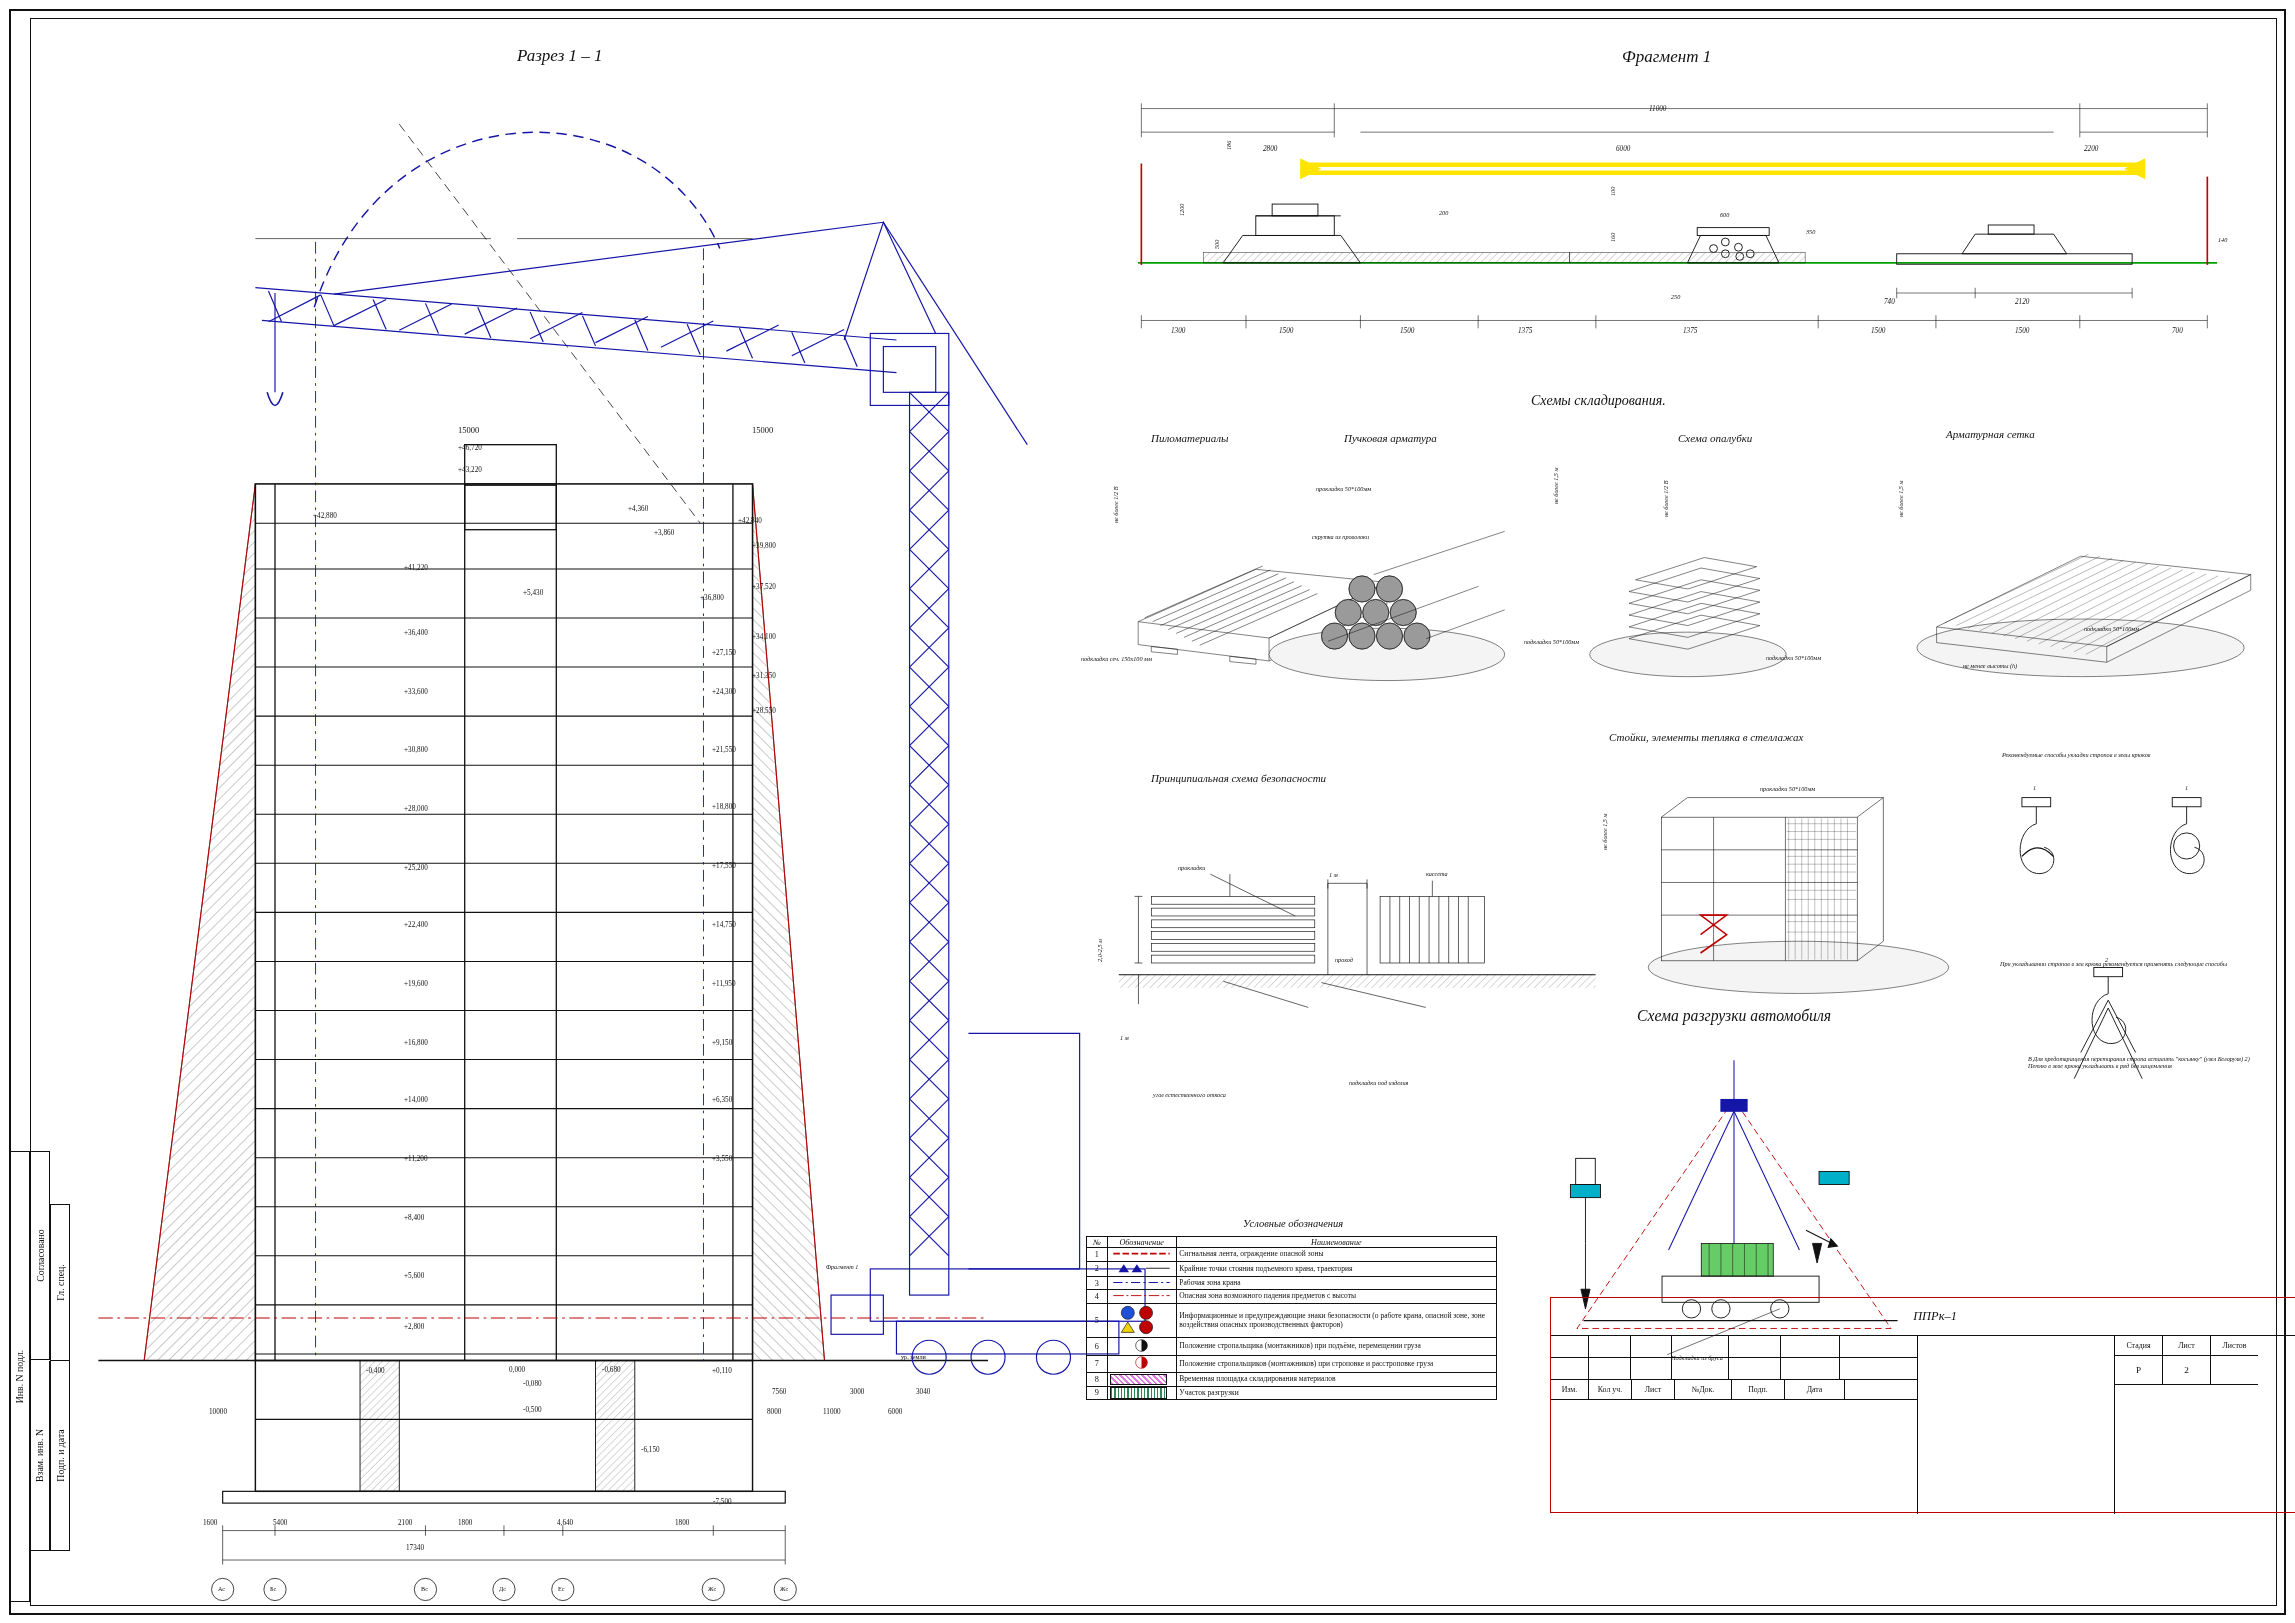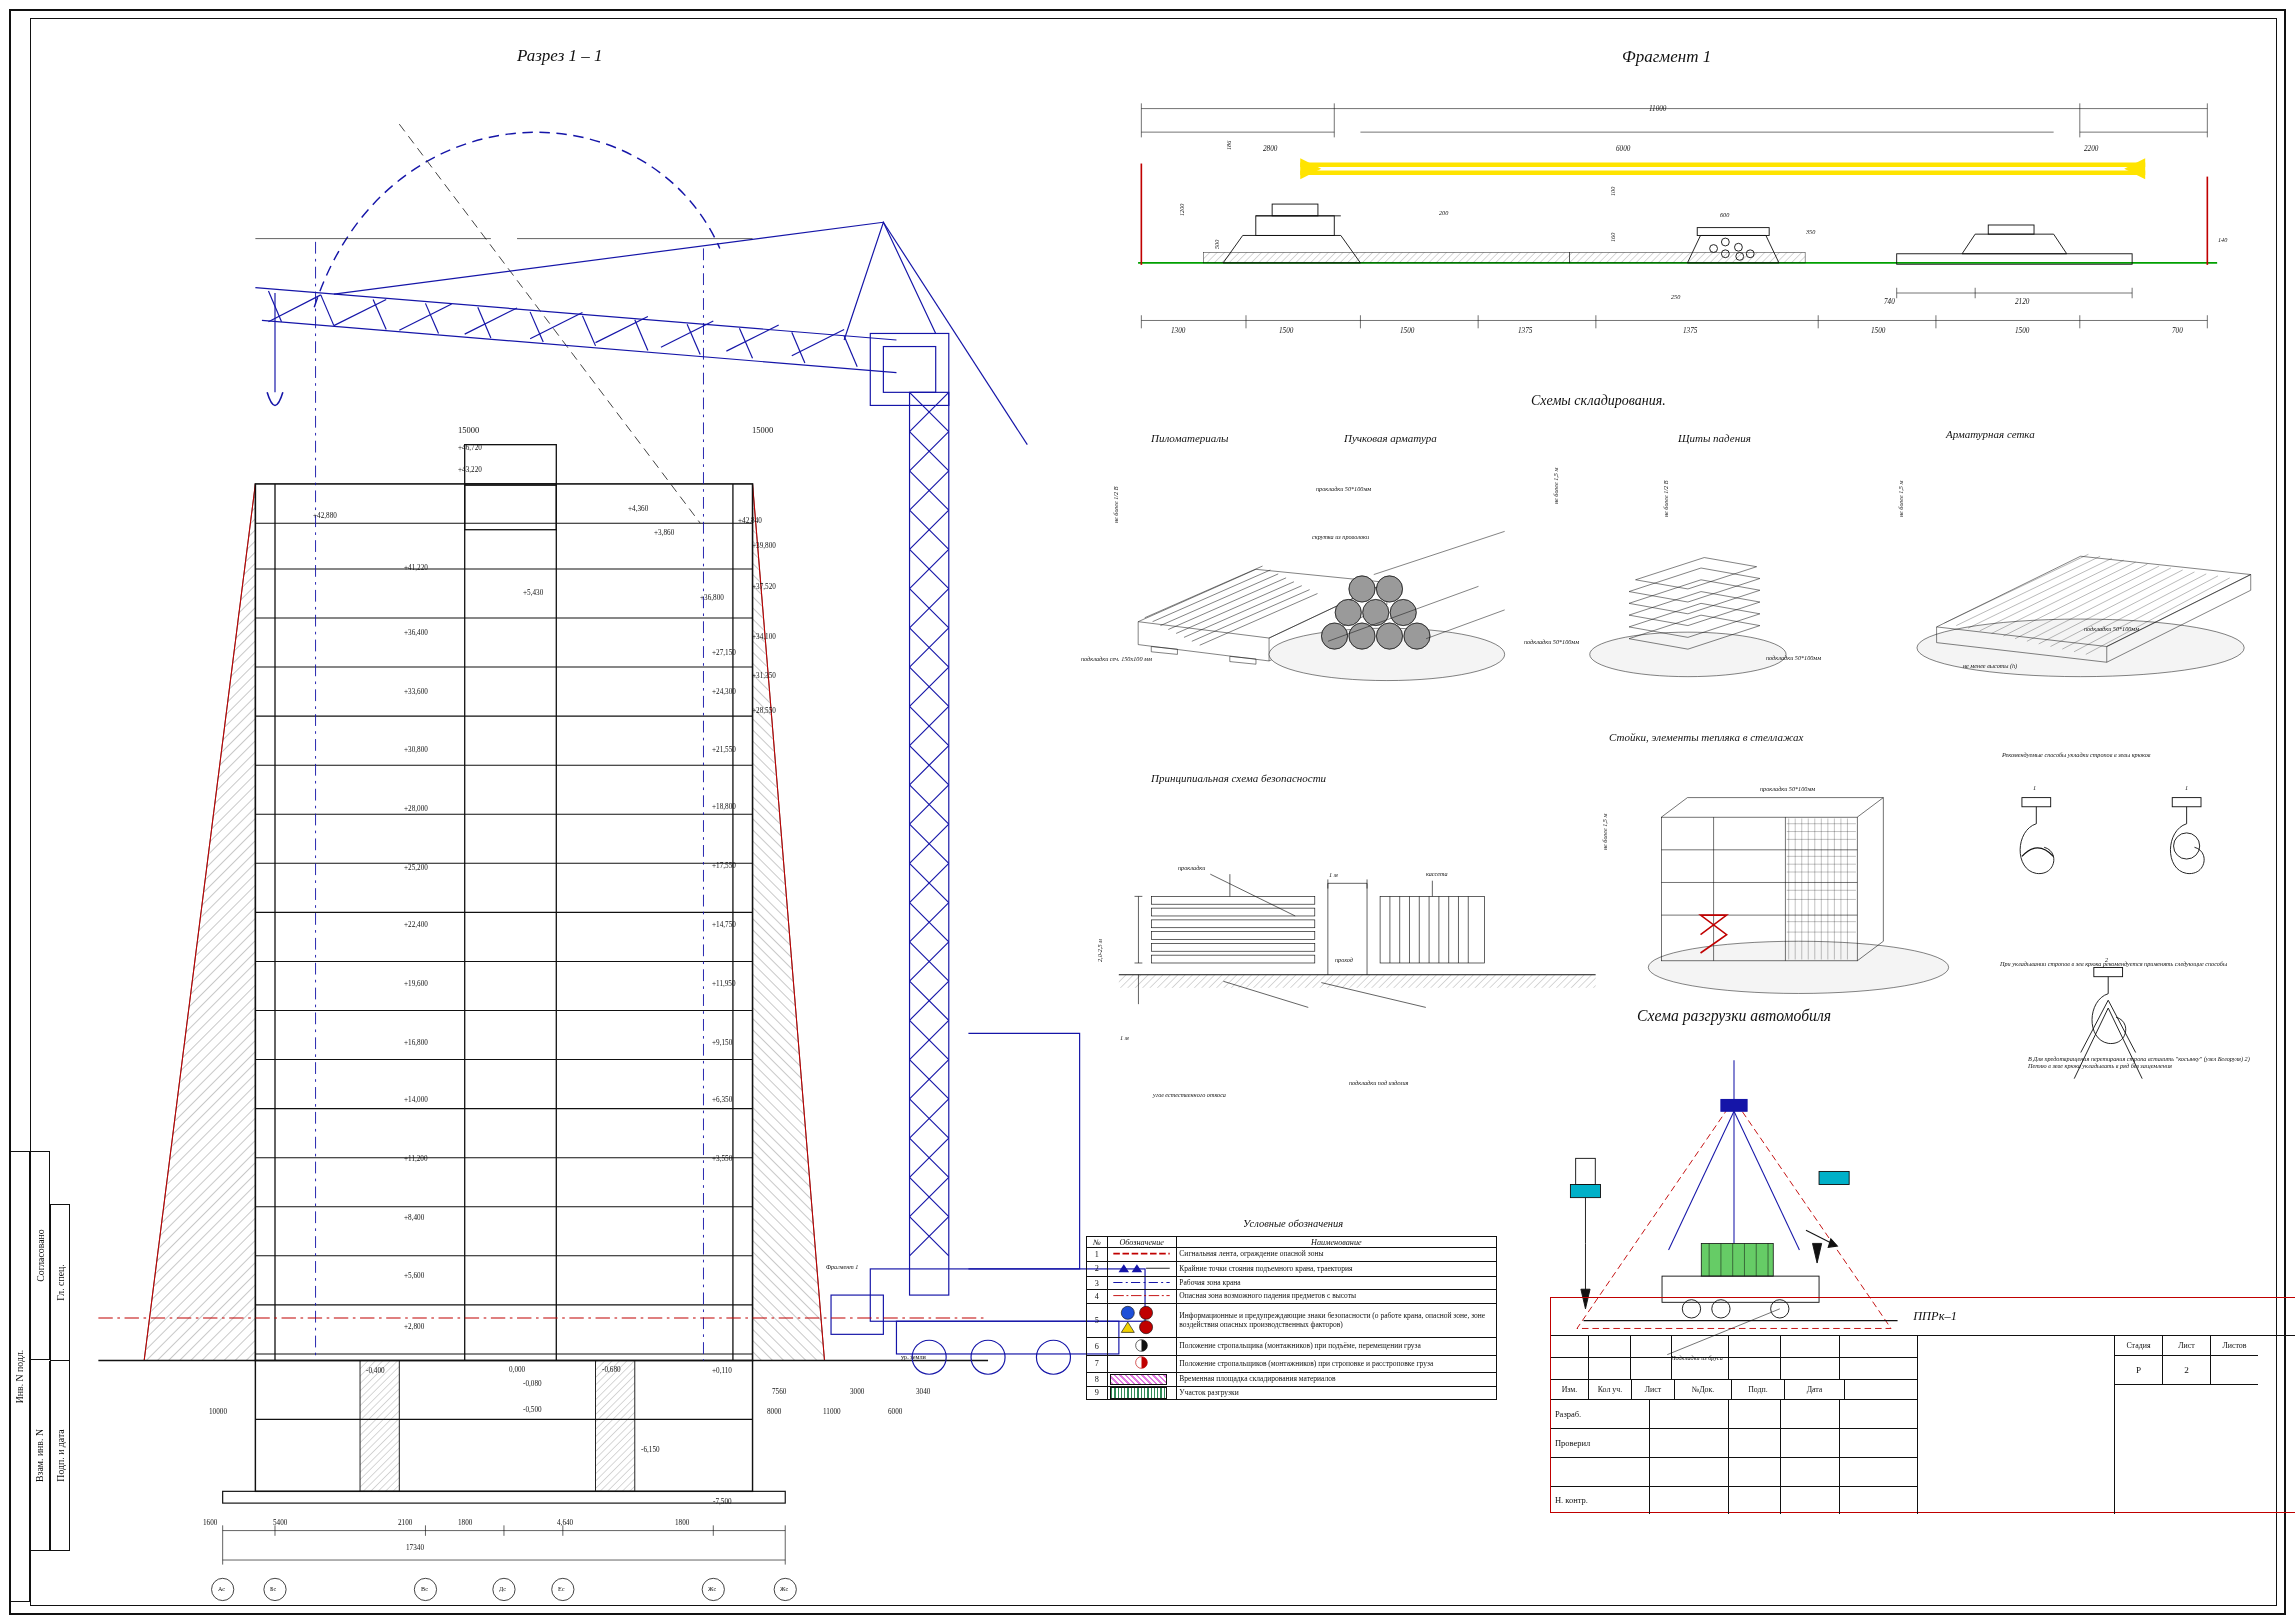--- a/index.html
+++ b/index.html
@@ -421,21 +421,21 @@
   <div class="t lbl-s it" style="left:1871px;top:327px;">1500</div>
   <div class="t lbl-s it" style="left:2015px;top:327px;">1500</div>
   <div class="t lbl-s it" style="left:2172px;top:327px;">700</div>
   <div class="t lbl-s it" style="left:1884px;top:298px;">740</div>
   <div class="t lbl-s it" style="left:2015px;top:298px;">2120</div>
 
   <div class="t lbl it" style="left:1531px;top:393px;font-size:14px;">Схемы складирования.</div>
 
   <div class="t it" style="left:1151px;top:432px;font-size:11px;">Пиломатериалы</div>
   <div class="t it" style="left:1344px;top:432px;font-size:11px;">Пучковая арматура</div>
-  <div class="t it" style="left:1678px;top:432px;font-size:11px;">Щиты падения</div>
+  <div class="t it" style="left:1678px;top:432px;font-size:11px;">Схема опалубки</div>
   <div class="t it" style="left:1946px;top:428px;font-size:11px;">Арматурная сетка</div>
 
   <svg width="1178" height="275" style="left:1112px;top:458px;" viewBox="0 0 1800 420">
 
     <g stroke="#111" stroke-width="0.8" fill="none">
       <path d="M 40 250 L 220 170 L 420 190 L 240 275 Z"></path>
       <path d="M 40 250 L 40 285 L 240 310 L 240 275"></path>
       <path d="M 240 275 L 420 190 L 420 225 L 240 310"></path>
       <g>
         <path d="M 50 244 L 230 165"></path>
@@ -810,36 +810,20 @@
 
     <div style="position:absolute;left:0;top:82px;width:366px;height:19.6px;border-bottom:0.7px solid #111;box-sizing:border-box;display:flex;font-size:7.9px;">
       <div style="width:37px;border-right:0.7px solid #111;display:flex;align-items:center;justify-content:center;">Изм.</div>
       <div style="width:42px;border-right:0.7px solid #111;display:flex;align-items:center;justify-content:center;">Кол уч.</div>
       <div style="width:42px;border-right:0.7px solid #111;display:flex;align-items:center;justify-content:center;">Лист</div>
       <div style="width:56px;border-right:0.7px solid #111;display:flex;align-items:center;justify-content:center;">№Док.</div>
       <div style="width:52px;border-right:0.7px solid #111;display:flex;align-items:center;justify-content:center;">Подп.</div>
       <div style="width:59px;border-right:0.7px solid #111;display:flex;align-items:center;justify-content:center;">Дата</div>
     </div>
 
-    <div style="position:absolute;left:0;top:102px;width:366px;height:114px;box-sizing:border-box;">
-      <div style="position:absolute;left:0;top:0;width:366px;height:29px;border-bottom:0.7px solid #111;box-sizing:border-box;display:flex;align-items:center;">
-        <span style="width:98px;padding-left:3.9px;font-size:8.5px;">Разраб.</span>
-      </div>
-      <div style="position:absolute;left:0;top:29px;width:366px;height:29px;border-bottom:0.7px solid #111;box-sizing:border-box;display:flex;align-items:center;">
-        <span style="width:98px;padding-left:3.9px;font-size:8.5px;">Проверил</span>
-      </div>
-      <div style="position:absolute;left:0;top:58px;width:366px;height:29px;border-bottom:0.7px solid #111;box-sizing:border-box;"></div>
-      <div style="position:absolute;left:0;top:86px;width:366px;height:27.5px;box-sizing:border-box;display:flex;align-items:center;">
-        <span style="width:98px;padding-left:3.9px;font-size:8.5px;">Н. контр.</span>
-      </div>
-      <div style="position:absolute;left:98px;top:0;width:0.7px;height:114px;background:#111;"></div>
-      <div style="position:absolute;left:177px;top:0;width:0.7px;height:114px;background:#111;"></div>
-      <div style="position:absolute;left:229px;top:0;width:0.7px;height:114px;background:#111;"></div>
-      <div style="position:absolute;left:288px;top:0;width:0.7px;height:114px;background:#111;"></div>
-    </div>
     <div style="position:absolute;left:366px;top:38px;width:0.7px;height:178px;background:#111;"></div>
 
     <div style="position:absolute;left:563px;top:38px;width:0.7px;height:178px;background:#111;"></div>
 
     <div style="position:absolute;left:564px;top:38px;width:143px;height:178px;">
       <div style="position:absolute;left:0;top:0;width:100%;height:19.6px;border-bottom:0.7px solid #111;box-sizing:border-box;display:flex;font-size:7.9px;">
         <div style="flex:1;border-right:0.7px solid #111;display:flex;align-items:center;justify-content:center;">Стадия</div>
         <div style="flex:1;border-right:0.7px solid #111;display:flex;align-items:center;justify-content:center;">Лист</div>
         <div style="flex:1;display:flex;align-items:center;justify-content:center;">Листов</div>
       </div>

